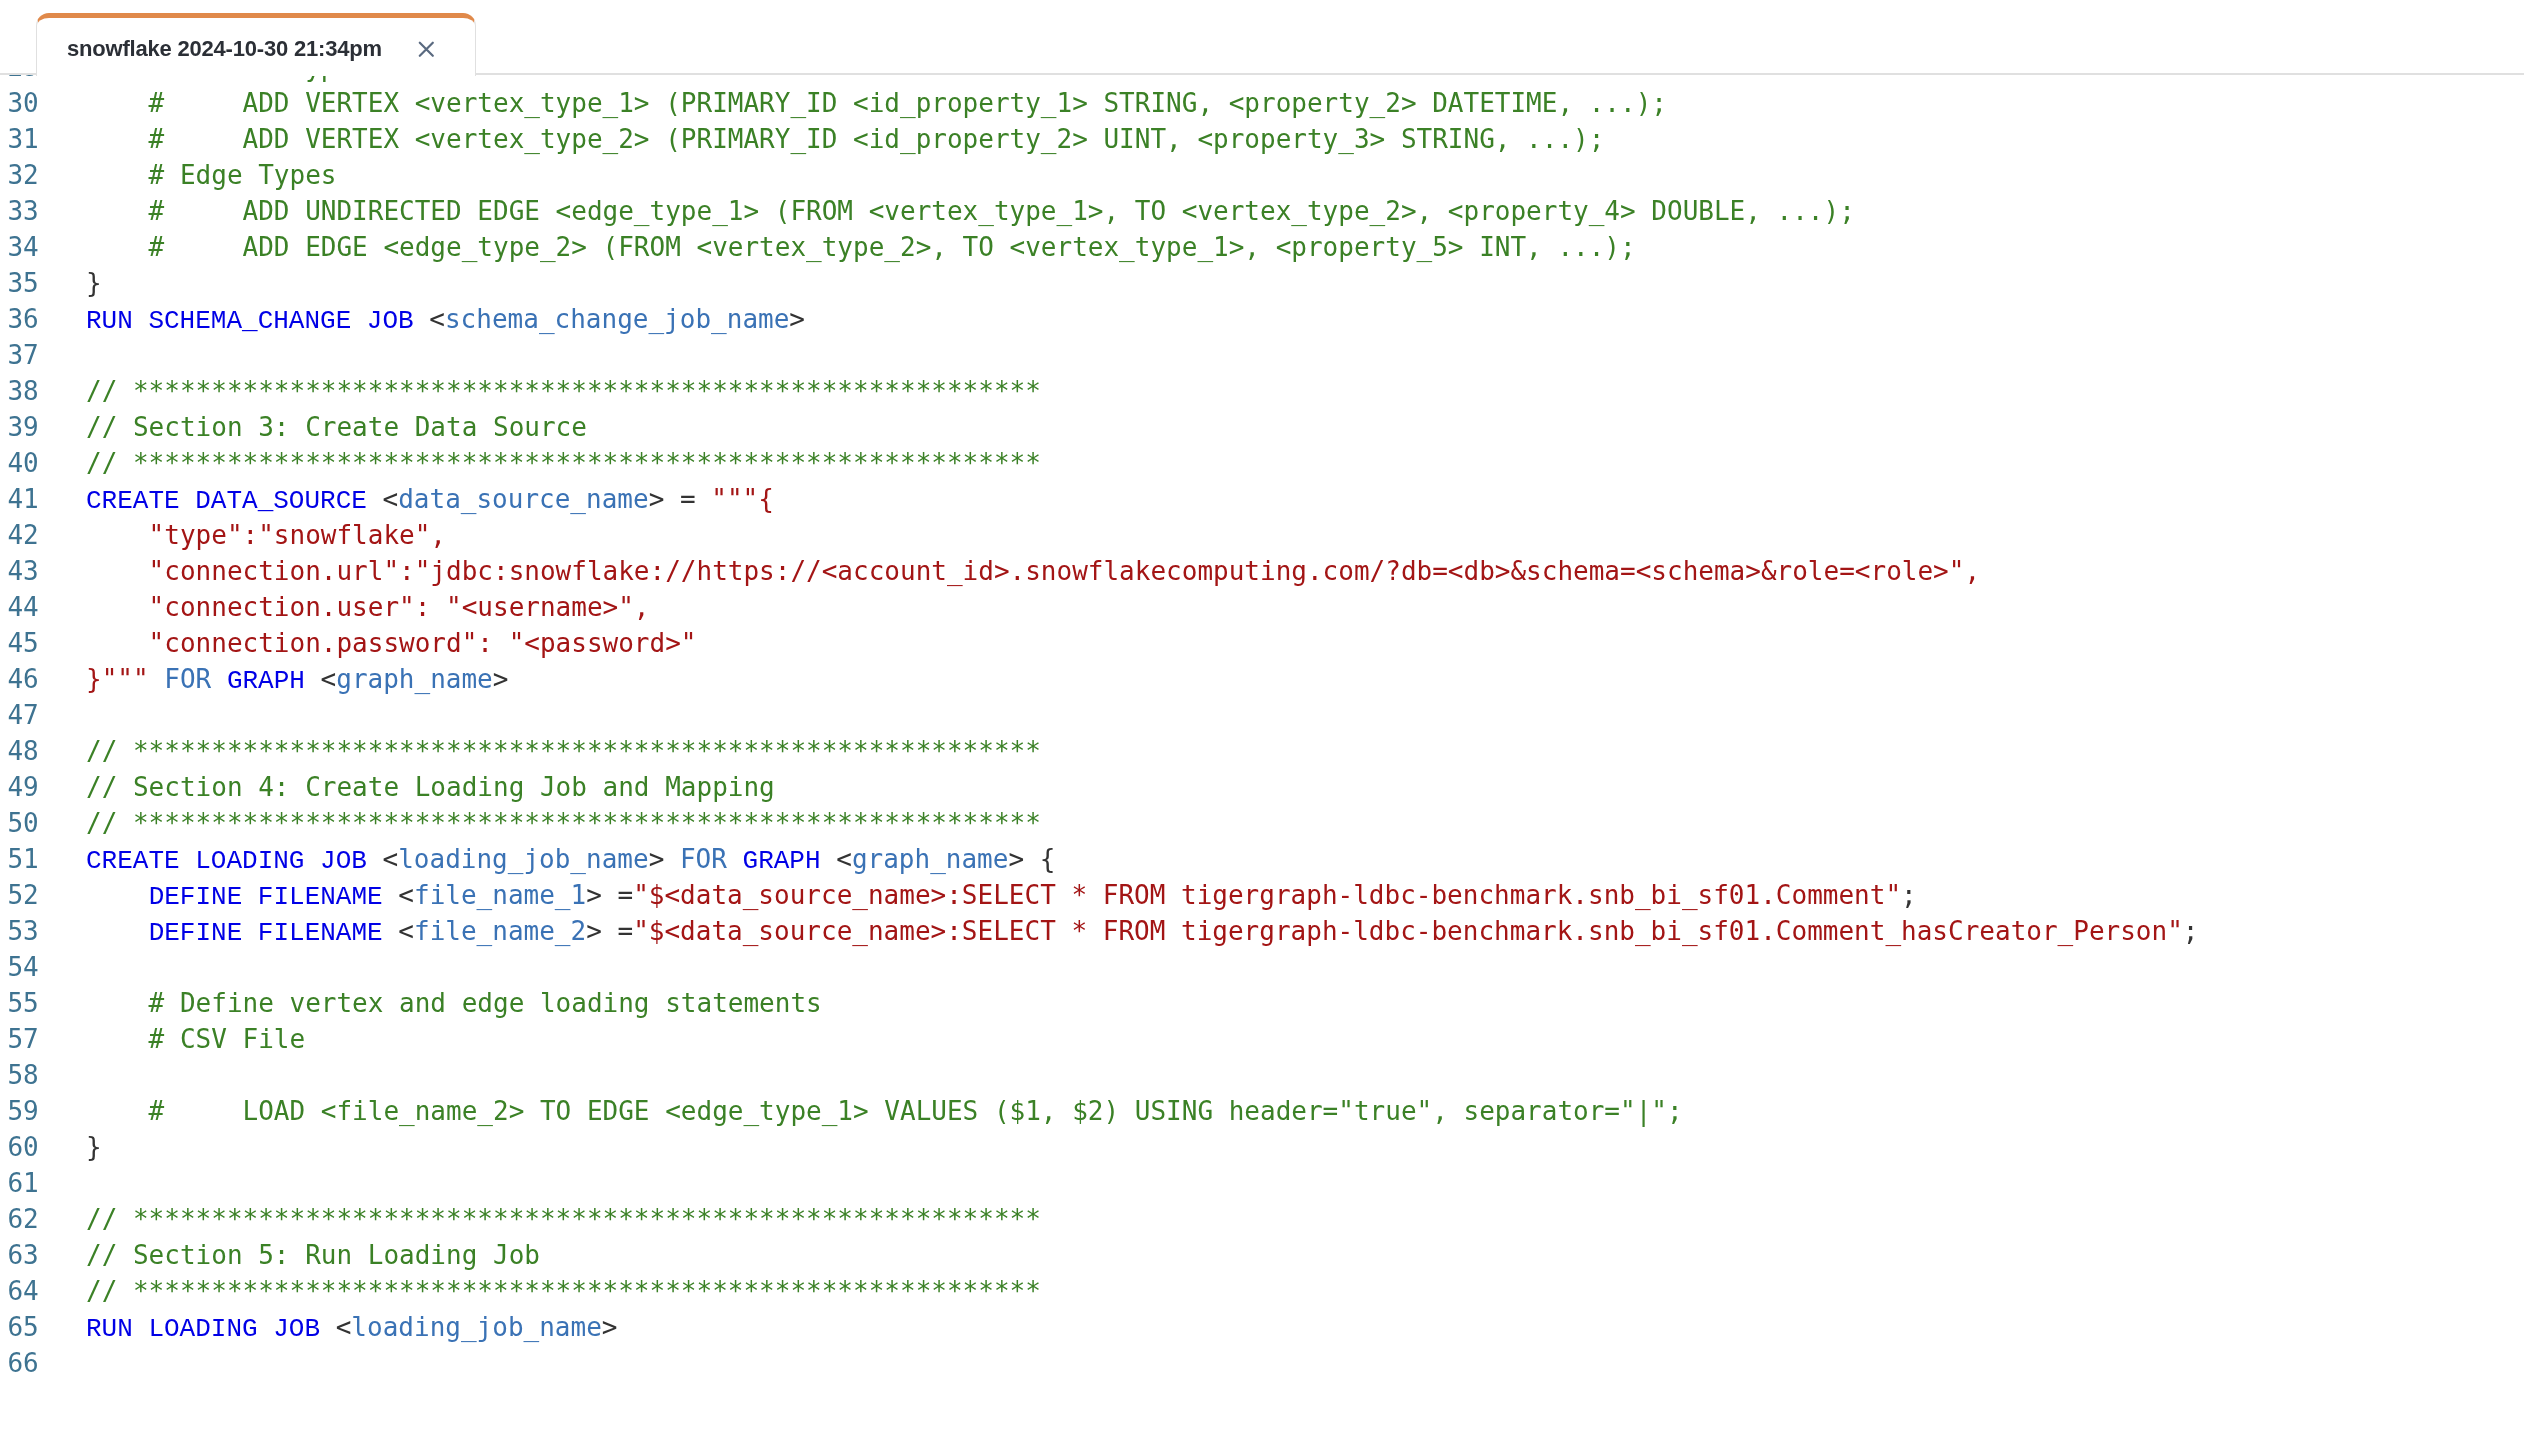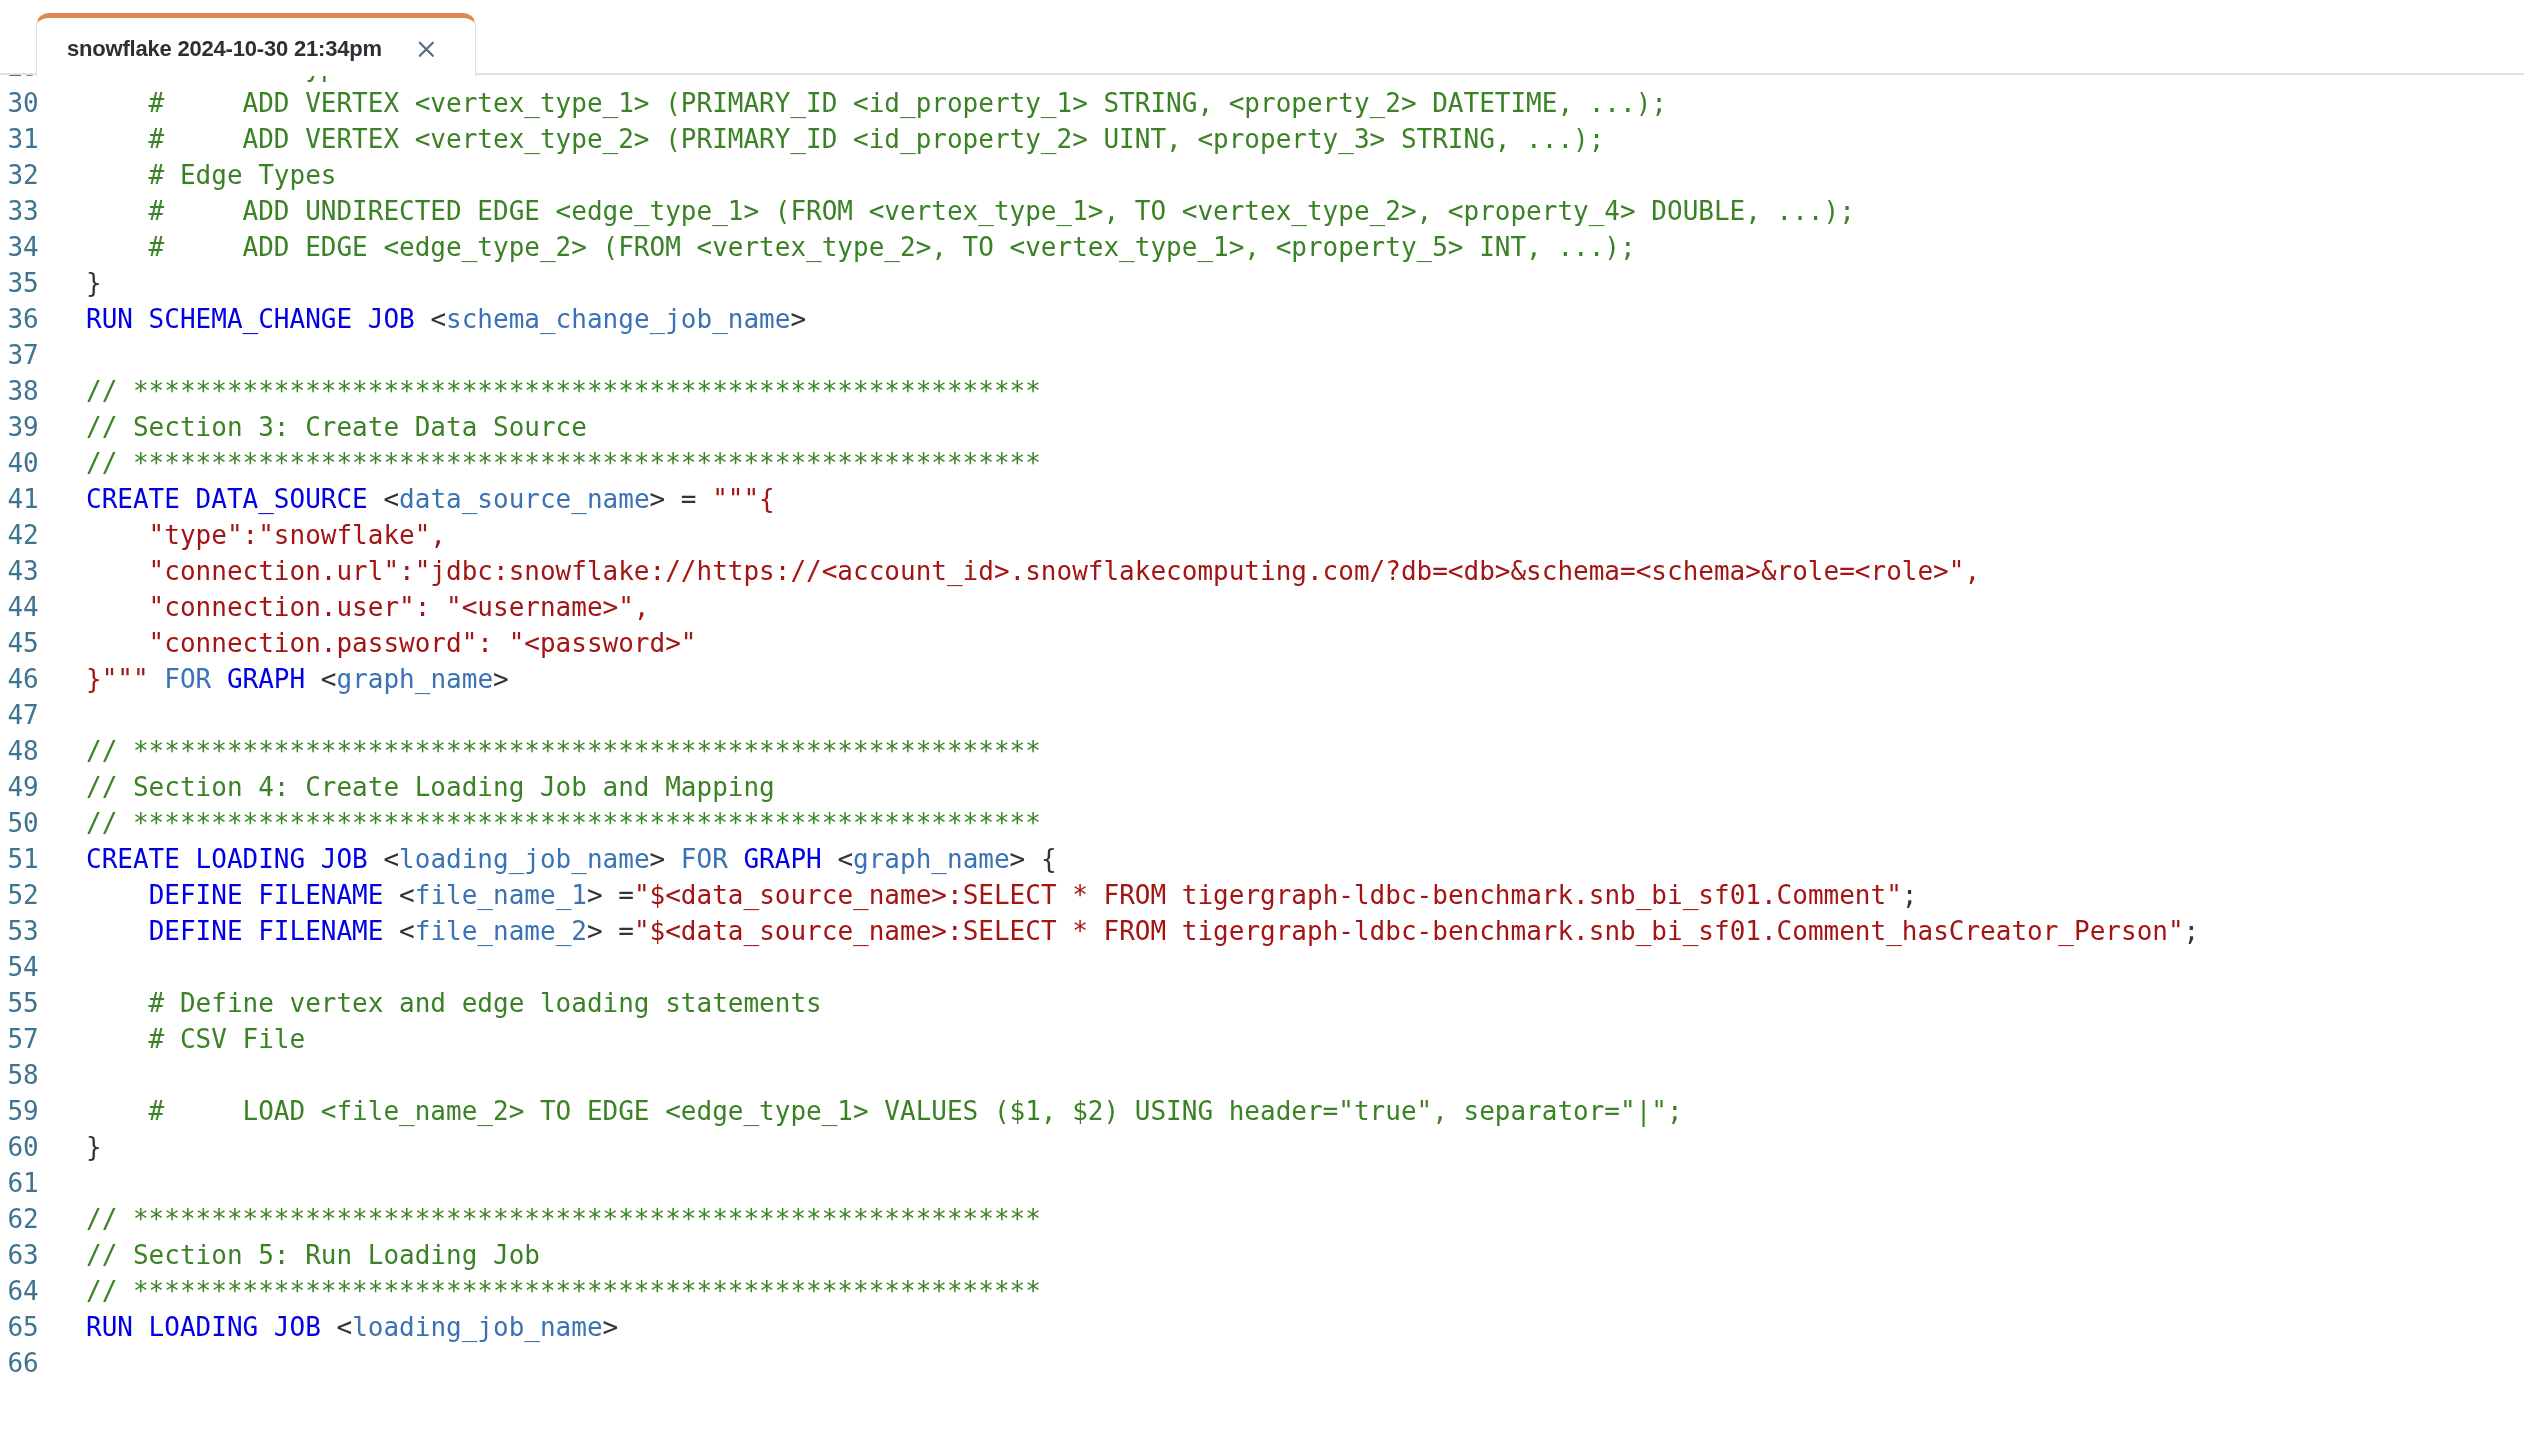--- a/index.html
+++ b/index.html
@@ -13,21 +13,21 @@
   }
   .line {
     position: relative; height: 36px; line-height: 36px;
     white-space: pre; font-size: 26px;
   }
   .ln {
     position: absolute; left: 7.4px; top: 0; width: 65px;
     color: #3e7391; font-size: 26px;
   }
   .code { position: absolute; left: 86px; top: 0; color: #333333; }
-  .kw { color: #0000e6; }
+  .kw { color: #0000e6; font-family: Liberation Mono, monospace; }
   .kw2 { color: #3a72b5; }
   .var { color: #3a72b5; }
   .str { color: #a31515; }
   .cm { color: #3b8126; text-align: center; }
   .pun { color: #333333; }
 
   .header {
     position: absolute; left: 0; top: 0; width: 2525px; height: 73px;
     background: #ffffff; z-index: 2;
     border-bottom: 2.8px solid #e0e0e0; box-sizing: content-box;

